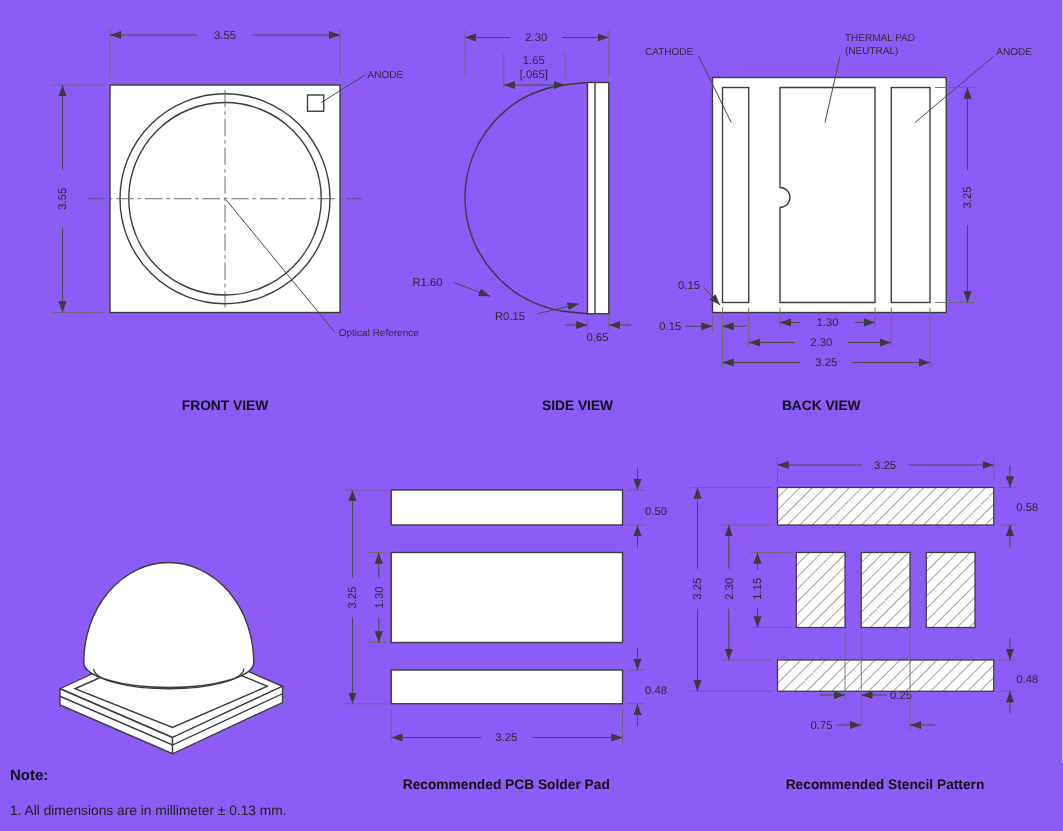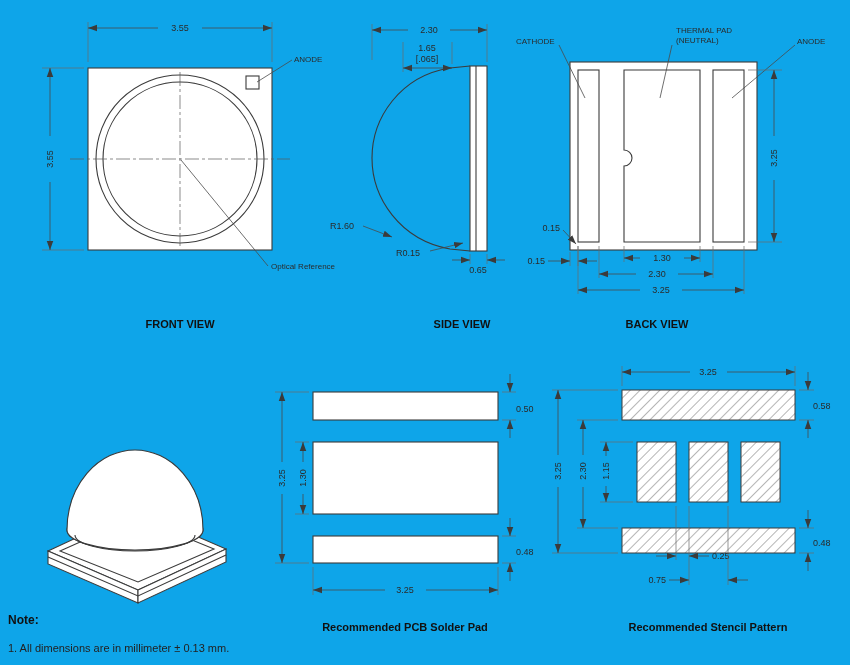--- a/index.html
+++ b/index.html
@@ -1,16 +1,16 @@
 <!DOCTYPE html>
 <html><head>
 <meta charset="utf-8">
 <style>
   html,body{margin:0;padding:0;background:#ffffff;}
-  .page{position:relative;width:850px;height:665px;background:#0ea5e9;overflow:hidden;}
+  .page{position:relative;width:850px;height:665px;background:#8b5cf6;overflow:hidden;}
   svg{display:block;}
   .ln{stroke:#3b3b3b;stroke-width:1.1;fill:none;}
   .lnw{stroke:#3b3b3b;stroke-width:1.1;fill:#ffffff;}
   .dim{stroke:#4a4a4a;stroke-width:0.8;fill:none;}
   .ext{stroke:#6a6a6a;stroke-width:0.7;fill:none;}
   .cl{stroke:#5a5a5a;stroke-width:0.7;fill:none;stroke-dasharray:14 3 3 3;}
   .t{font:9px "Liberation Sans", sans-serif;fill:#2b2b2b;}
   .lbl{font:8px "Liberation Sans", sans-serif;fill:#2b2b2b;}
   .cap{font:bold 11px "Liberation Sans", sans-serif;fill:#111111;}
   .notet{font:bold 12px "Liberation Sans", sans-serif;fill:#111111;}

